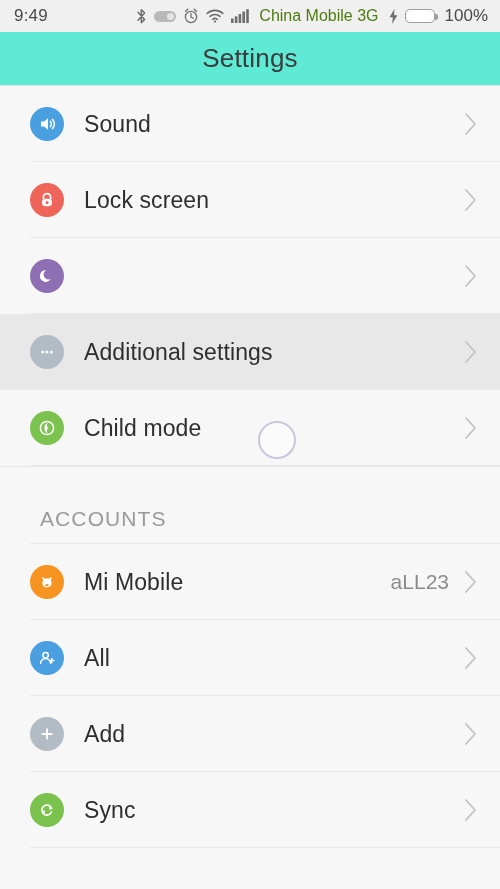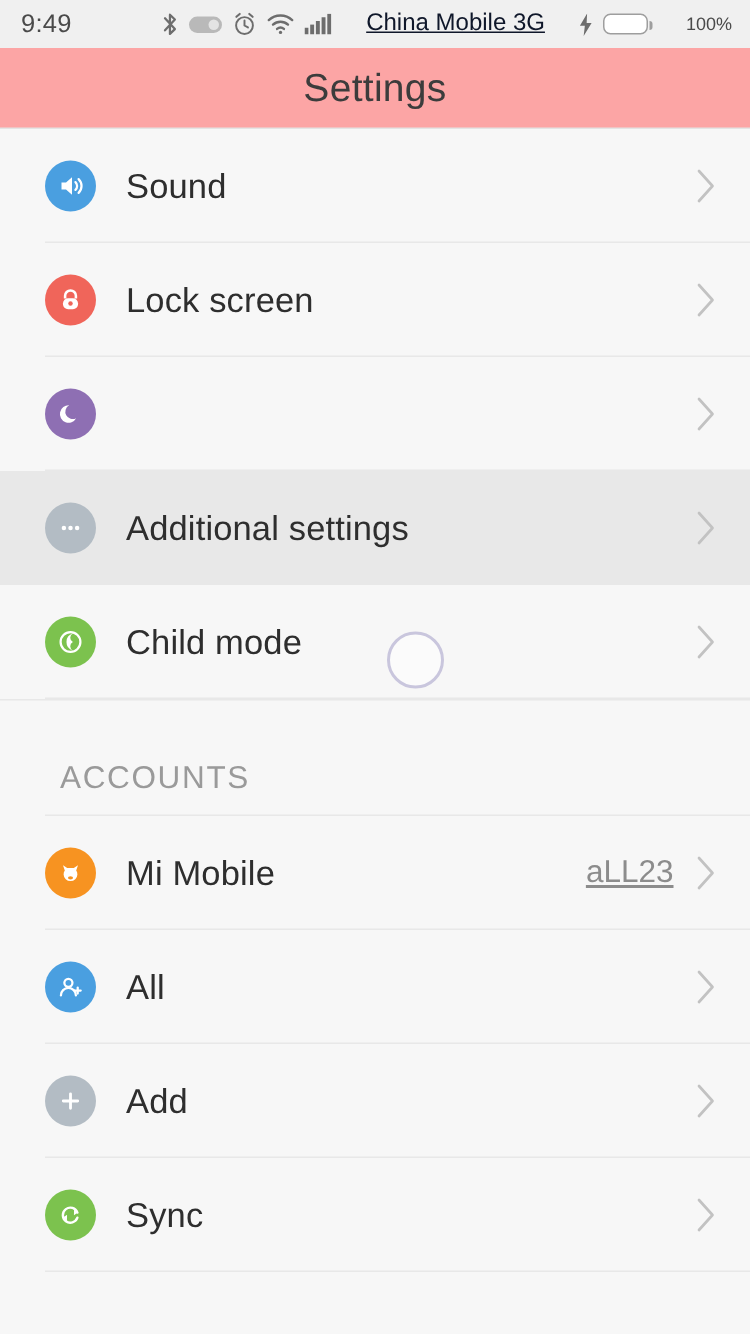--- a/index.html
+++ b/index.html
@@ -16,43 +16,43 @@
     height:32px; background:#f0f0f0;
     display:flex; align-items:center;
     padding:0 12px 0 14px;
     color:#555; font-size:17px;gap:48px;
   }
   .sb-time { font-size:17px; color:#4a4a4a; letter-spacing:.2px; }
   .sb-right {
     margin-left:auto; display:flex; align-items:center; gap:7px;
   }
   .sb-icon { display:flex; align-items:center; justify-content:center; }
-  .sb-carrier { font-size:16px; color:#0f172a; margin:0 16px; white-space:nowrap;text-decoration:underline; }
-  .sb-pct { font-size:12px; color:#4a4a4a; margin-left:18px; }
+  .sb-carrier { font-size:16px; color:#4d7c0f; margin:0 3px; white-space:nowrap; }
+  .sb-pct { font-size:17px; color:#4a4a4a; margin-left:3px; }
   .vibe-pill {
     width:22px; height:11px; border-radius:6px; background:#b9b9b9;
     position:relative;
   }
   .vibe-pill::after{
     content:""; position:absolute; right:2px; top:2px;
     width:7px; height:7px; border-radius:50%; background:#e3e3e3;
   }
   .battery {
     width:30px; height:14px; border:1.5px solid #9e9e9e; border-radius:5px;
     position:relative; padding:1.5px; background:#fff;
   }
   .battery::after{
     content:""; position:absolute; right:-4px; top:4px;
     width:2.5px; height:6px; background:#9e9e9e; border-radius:0 2px 2px 0;
   }
   .battery-fill { height:100%; background:#2fd335; border-radius:3px; }
 
   
   .titlebar {
-    height:54px; background:#fca5a5;
+    height:54px; background:#5eead4;
     display:flex; align-items:center; justify-content:center;
     border-bottom:1px solid #e4e4e4;
   }
   .titlebar h1 { font-size:26px; font-weight:400; color:#3c3c3c; letter-spacing:.2px; }
 
   
   .list { background:#f7f7f7; }
   .row {
     position:relative; height:76px;
     display:flex; align-items:center;
@@ -71,21 +71,20 @@
     display:flex; align-items:center; justify-content:center;
   }
   .icon-badge svg { display:block; }
   .row-label {
     margin-left:20px; font-size:23px; color:#2e2e2e; font-weight:400;
     letter-spacing:.1px; white-space:nowrap;
   }
   .row-value {
     margin-left:auto; font-size:21px; color:#8c8c8c; padding-right:14px;
     white-space:nowrap;
-    text-decoration:underline;
   }
   .chevron { margin-left:auto; flex:0 0 auto; display:flex; align-items:center; }
   .row-value + .chevron { margin-left:0; }
 
   
   .section-gap { height:28px; background:#f7f7f7; border-top:1px solid #e8e8e8; }
   .section-header {
     height:50px; display:flex; align-items:center;
     padding-left:40px; background:#f7f7f7; position:relative;
   }

